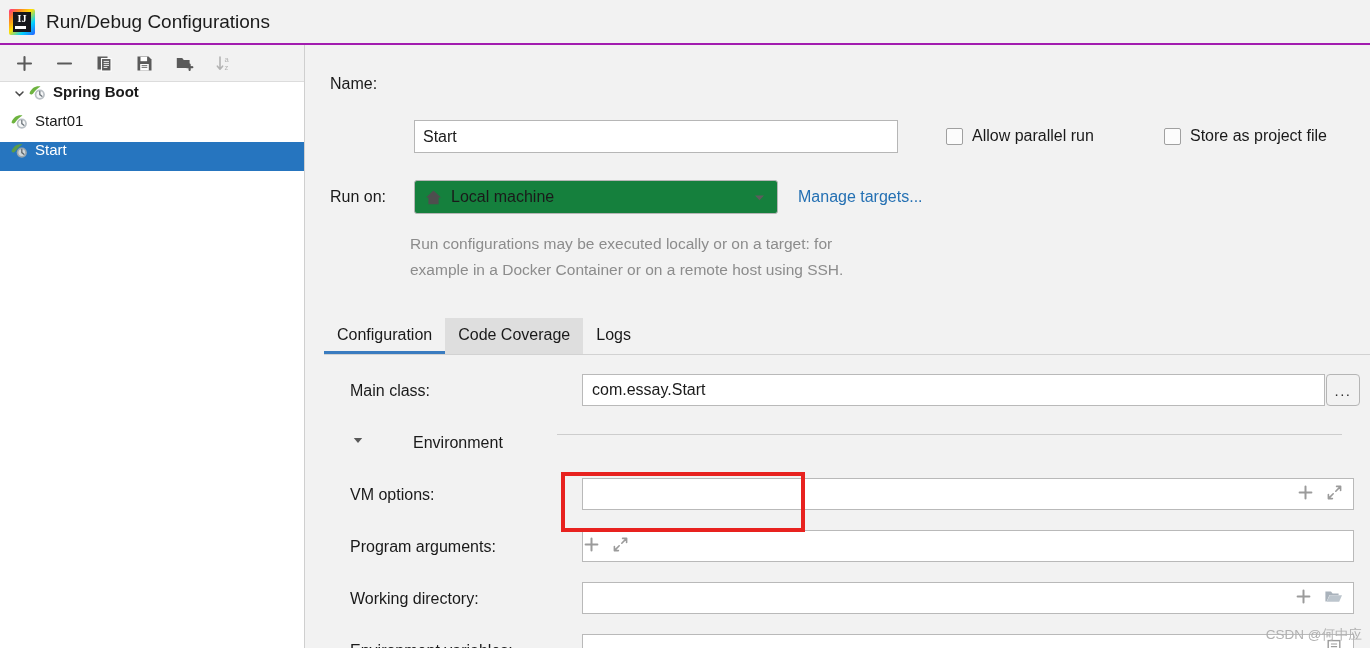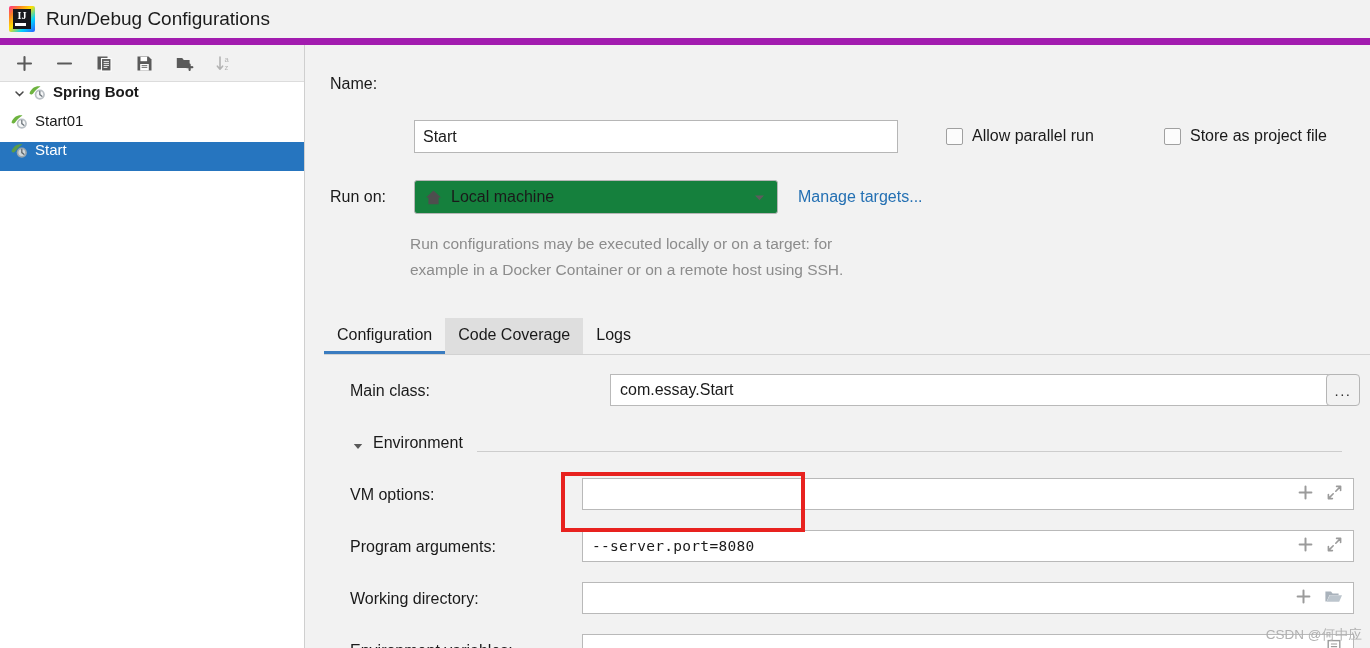--- a/index.html
+++ b/index.html
@@ -14,21 +14,21 @@
     position: relative;
     width: 1370px; height: 648px;
     background: #f2f2f2;
   }
 
   
   .titlebar {
     position: absolute; left: 0; top: 0;
     width: 1370px; height: 45px;
     background: #f2f2f2;
-    border-bottom: 7px solid #a21caf;
+    border-bottom: 2px solid #a21caf;
     display: flex; align-items: center;
     padding-left: 9px;
   }
   .ij-logo {
     width: 26px; height: 26px;
     position: relative;
     flex: 0 0 auto;
     background:
       linear-gradient(135deg,#ff318c 0%,#fd8224 22%,#ffe000 45%,#00d2ff 72%,#2b5cff 100%);
     border-radius: 2px;
@@ -241,22 +241,23 @@
     border-radius: 4px;
     display: flex; align-items: center; justify-content: center;
     font-size: 15px;
     letter-spacing: 1.5px;
     color: #2e2e2e;
     cursor: default;
   }
 
   .env-header {
     position: absolute; left: 28px; top: 79px;
-    display: flex; align-items: flex-end;
+    display: flex; align-items: flex-start;
     width: 990px;
+    gap: 40px;
   }
   .env-header .etri { margin-right: 9px; display: flex; }
   .env-header .etxt { font-size: 16px; white-space: nowrap; }
   .env-header .eline {
     flex: 1; height: 1px; background: #cdcdcd; margin-left: 14px;
   }
 
   .redbox {
     position: absolute;
     border: 4px solid #e8221f;
@@ -415,21 +416,21 @@
 
     <div class="tabs">
       <div class="tab active">Configuration</div>
       <div class="tab hover">Code Coverage</div>
       <div class="tab">Logs</div>
     </div>
 
     <div class="panel">
 
       <div class="frow" style="top:27px;">Main class:</div>
-      <div class="finput" style="left:258px; top:19px; width:743px;margin-left:28px;">
+      <div class="finput" style="left:258px; top:19px; width:743px;">
         <span class="fval">com.essay.Start</span>
       </div>
       <div class="ellipsis-btn" style="left:1002px; top:19px;">...</div>
 
       <div class="env-header">
         <span class="etri">
           <svg width="12" height="12" viewBox="0 0 12 12">
             <path d="M1.8 4 L10.2 4 L6 9 Z" fill="#595959"></path>
           </svg>
         </span>
@@ -450,21 +451,20 @@
             <svg width="17" height="17" viewBox="0 0 17 17">
               <path d="M9.8 7.2 L14.6 2.4 M10.6 2.4 H14.6 V6.4" stroke="#9b9b9b" stroke-width="1.6" fill="none" stroke-linecap="round" stroke-linejoin="round"></path>
               <path d="M7.2 9.8 L2.4 14.6 M6.4 14.6 H2.4 V10.6" stroke="#9b9b9b" stroke-width="1.6" fill="none" stroke-linecap="round" stroke-linejoin="round"></path>
             </svg>
           </span>
         </span>
       </div>
 
       <div class="frow" style="top:183px;">Program arguments:</div>
       <div class="finput" style="left:258px; top:175px; width:772px;">
-        <span class="fval mono">--server.port=8080</span>
         <span class="fbtns">
           <span>
             <svg width="17" height="17" viewBox="0 0 17 17">
               <path d="M8.5 2.6 V14.4 M2.6 8.5 H14.4" stroke="#9b9b9b" stroke-width="2" stroke-linecap="round"></path>
             </svg>
           </span>
           <span>
             <svg width="17" height="17" viewBox="0 0 17 17">
               <path d="M9.8 7.2 L14.6 2.4 M10.6 2.4 H14.6 V6.4" stroke="#9b9b9b" stroke-width="1.6" fill="none" stroke-linecap="round" stroke-linejoin="round"></path>
               <path d="M7.2 9.8 L2.4 14.6 M6.4 14.6 H2.4 V10.6" stroke="#9b9b9b" stroke-width="1.6" fill="none" stroke-linecap="round" stroke-linejoin="round"></path>

